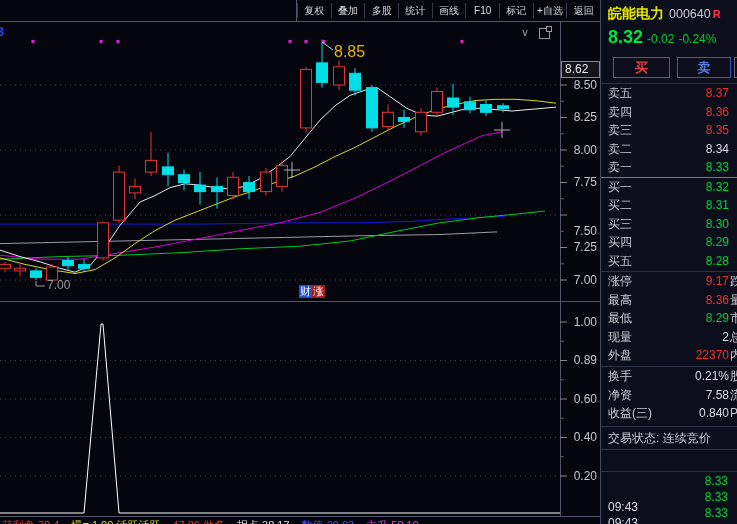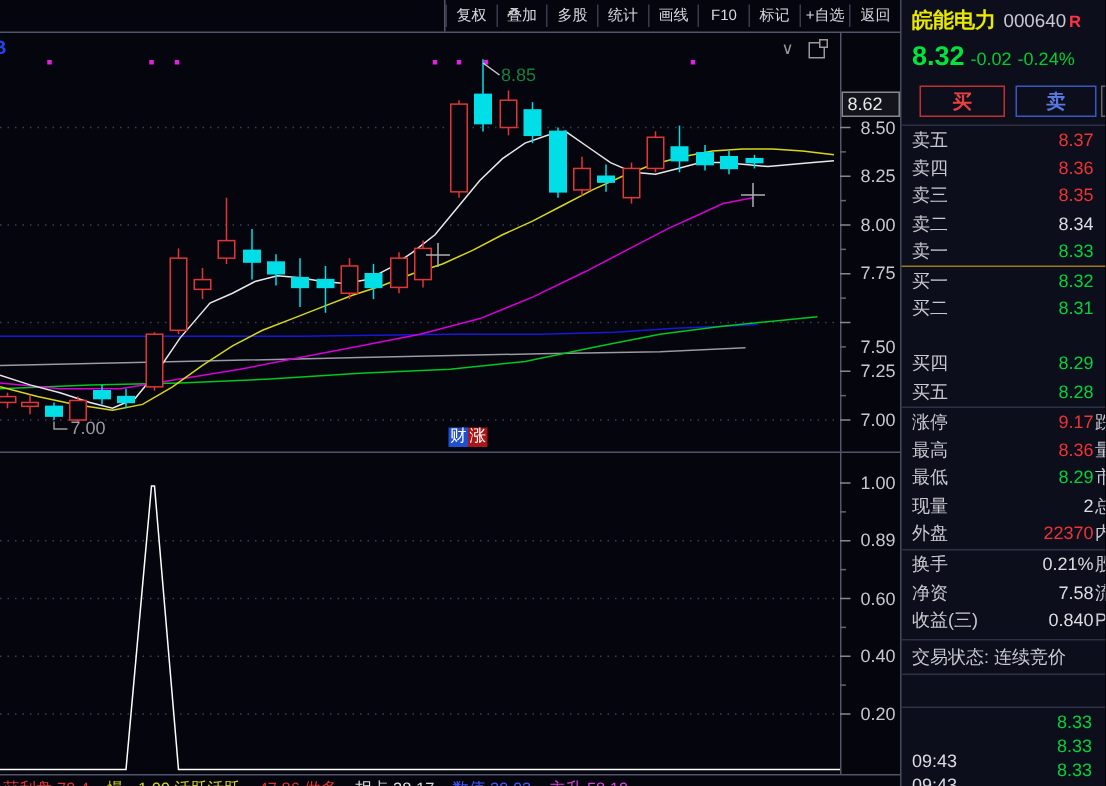--- a/index.html
+++ b/index.html
@@ -8,21 +8,21 @@
        font-family:"Liberation Sans",sans-serif;color:#ddd;}
   
   .toolbar{position:absolute;left:297px;top:0;width:303px;height:21px;display:flex;align-items:center;}
   .tb-item{flex:1;text-align:center;font-size:10px;color:#d8d8e0;border-left:1px solid #3a3a4e;
            height:15px;line-height:15px;white-space:nowrap;cursor:default;}
   
   svg.chart{position:absolute;left:0;top:0;}
   .axlab{position:absolute;left:562px;width:35px;text-align:right;font-size:12px;color:#c8c8cc;}
   .pricebox{position:absolute;left:561px;top:61px;width:39px;height:17px;border:1px solid #888;
             background:#14141c;font-size:12px;color:#e8e8e8;line-height:15px;padding-left:3px;}
-  .ann-high{position:absolute;left:334px;top:43px;font-size:12px;color:#15803d;}
+  .ann-high{position:absolute;left:334px;top:43px;font-size:16px;color:#eab308;}
   .ann-low{position:absolute;left:47px;top:278px;font-size:12px;color:#9a9aa2;}
   .corner-b{position:absolute;left:-5px;top:24px;font-size:13px;color:#2244ee;font-weight:bold;}
   .badge{position:absolute;left:299px;top:285px;font-size:11px;line-height:13px;display:flex;}
   .badge span{color:#fff;padding:0 1px;}
   .badge .b1{background:#2050d0;}
   .badge .b2{background:#a81616;}
   .chev{position:absolute;left:521px;top:26px;color:#999;font-size:11px;}
   .winicon{position:absolute;left:539px;top:28px;width:11px;height:11px;border:1px solid #999;}
   .winicon div{position:absolute;right:-3px;top:-3px;width:6px;height:6px;border:1px solid #999;background:#05050e;}
   
@@ -263,20 +263,24 @@
     <div class="rp-sep gold" style="top:177px"></div>
 
     <div class="qrow" style="top:177.5px">
         <span class="lab">买一</span>
         <span class="val c-grn">8.32</span>
       </div>
     <div class="qrow" style="top:196.1px">
         <span class="lab">买二</span>
         <span class="val c-grn">8.31</span>
       </div>
+    <div class="qrow" style="top:214.7px">
+        <span class="lab">买三</span>
+        <span class="val c-grn">8.30</span>
+      </div>
     <div class="qrow" style="top:233.3px">
         <span class="lab">买四</span>
         <span class="val c-grn">8.29</span>
       </div>
     <div class="qrow" style="top:251.9px">
         <span class="lab">买五</span>
         <span class="val c-grn">8.28</span>
       </div>
     <div class="rp-sep" style="top:271px"></div>
 

